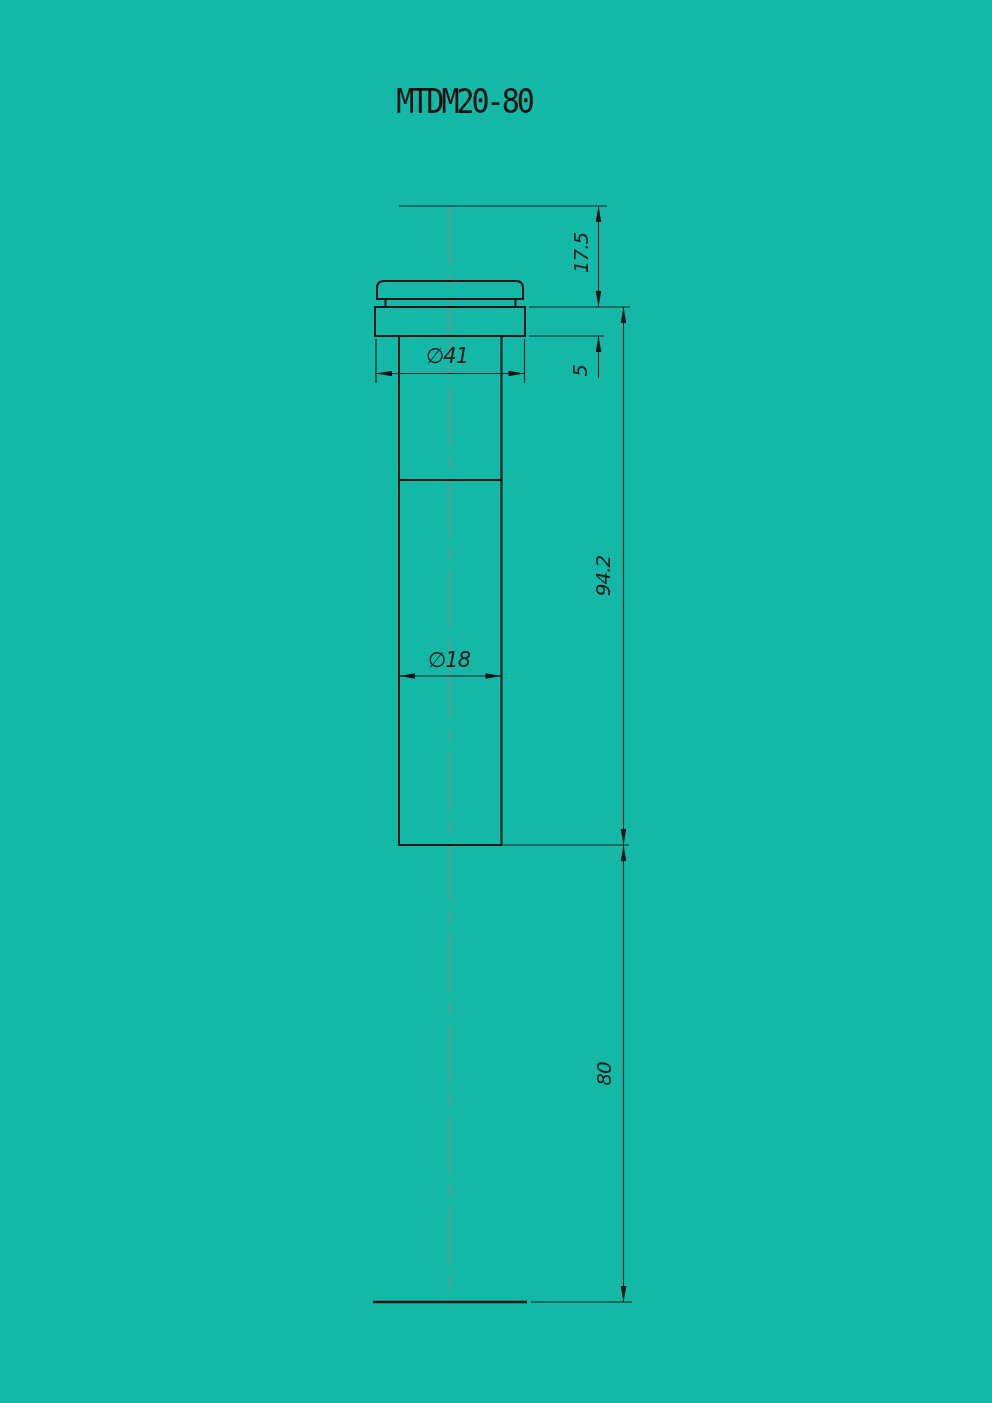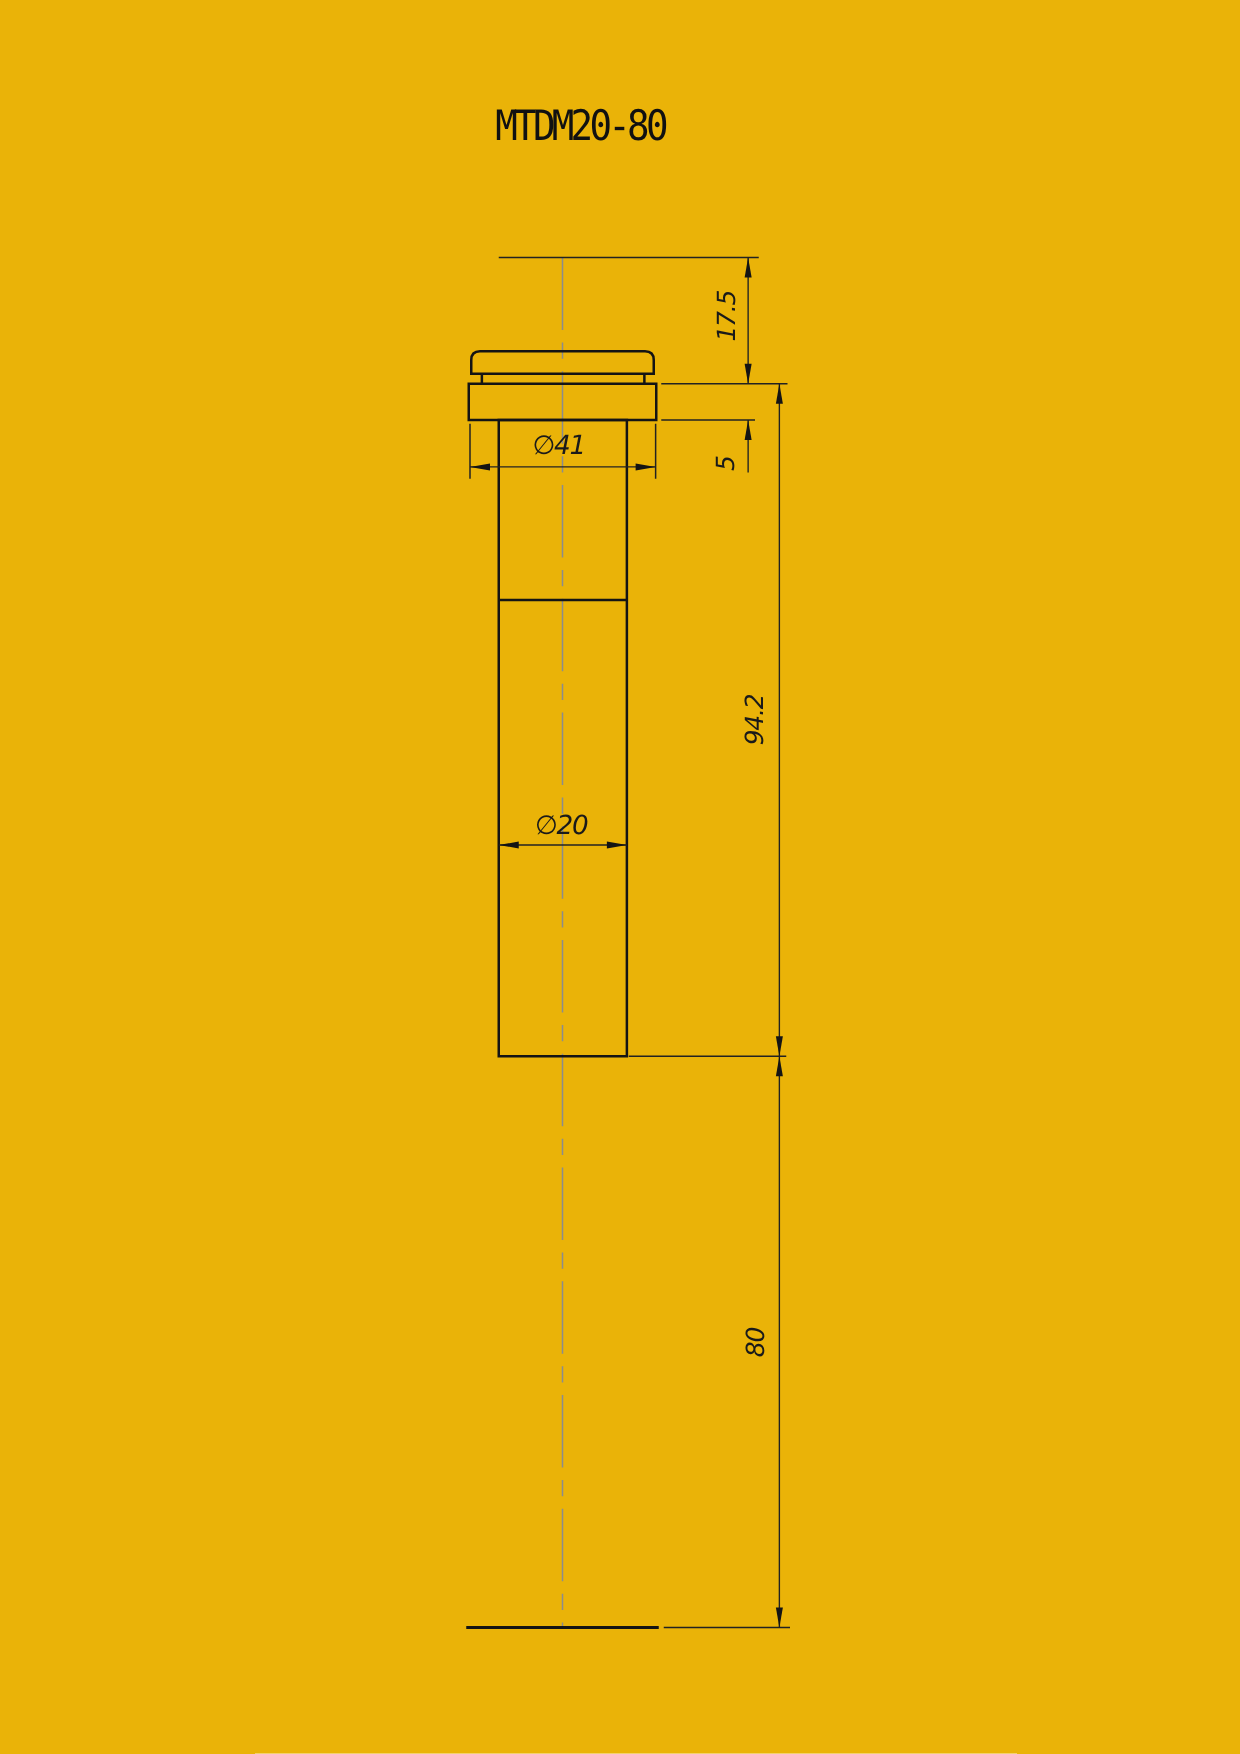--- a/index.html
+++ b/index.html
@@ -1,19 +1,19 @@
 <!DOCTYPE html>
 <html><head>
 <meta charset="utf-8">
 <style>
   html,body{margin:0;padding:0;background:#ffffff;}
   .sheet{
     position:relative;
     width:992px;height:1403px;
-    background:#eab308;
+    background:#14b8a6;
     overflow:hidden;
     font-family:"DejaVu Sans", sans-serif;
   }
   .drawing-svg{position:absolute;left:0;top:0;}
   .title{
     position:absolute;
     left:394px;top:83px;width:140px;height:38px;
     line-height:38px;text-align:center;
     font-family:"DejaVu Sans Mono", monospace;
     font-size:30px;letter-spacing:-3px;
@@ -84,21 +84,21 @@
       <polygon points="524.5,373.5 508.5,370.7 508.5,376.3"></polygon>
       <polygon points="399,676 415,673.2 415,678.8"></polygon>
       <polygon points="501.5,676 485.5,673.2 485.5,678.8"></polygon>
     </g>
   </svg>
 
   <div class="title">MTDM20-80</div>
 
   <div class="dim-label dia" style="left:447px;top:356px;">∅41</div>
 
-  <div class="dim-label dia" style="left:449px;top:660px;">∅20</div>
+  <div class="dim-label dia" style="left:449px;top:660px;">∅18</div>
 
   <div class="dim-label rot" style="left:581px;top:253px;">17.5</div>
 
   <div class="dim-label rot" style="left:580px;top:371px;">5</div>
 
   <div class="dim-label rot" style="left:603px;top:576px;">94.2</div>
 
   <div class="dim-label rot" style="left:604px;top:1074px;">80</div>
 
 </div>

